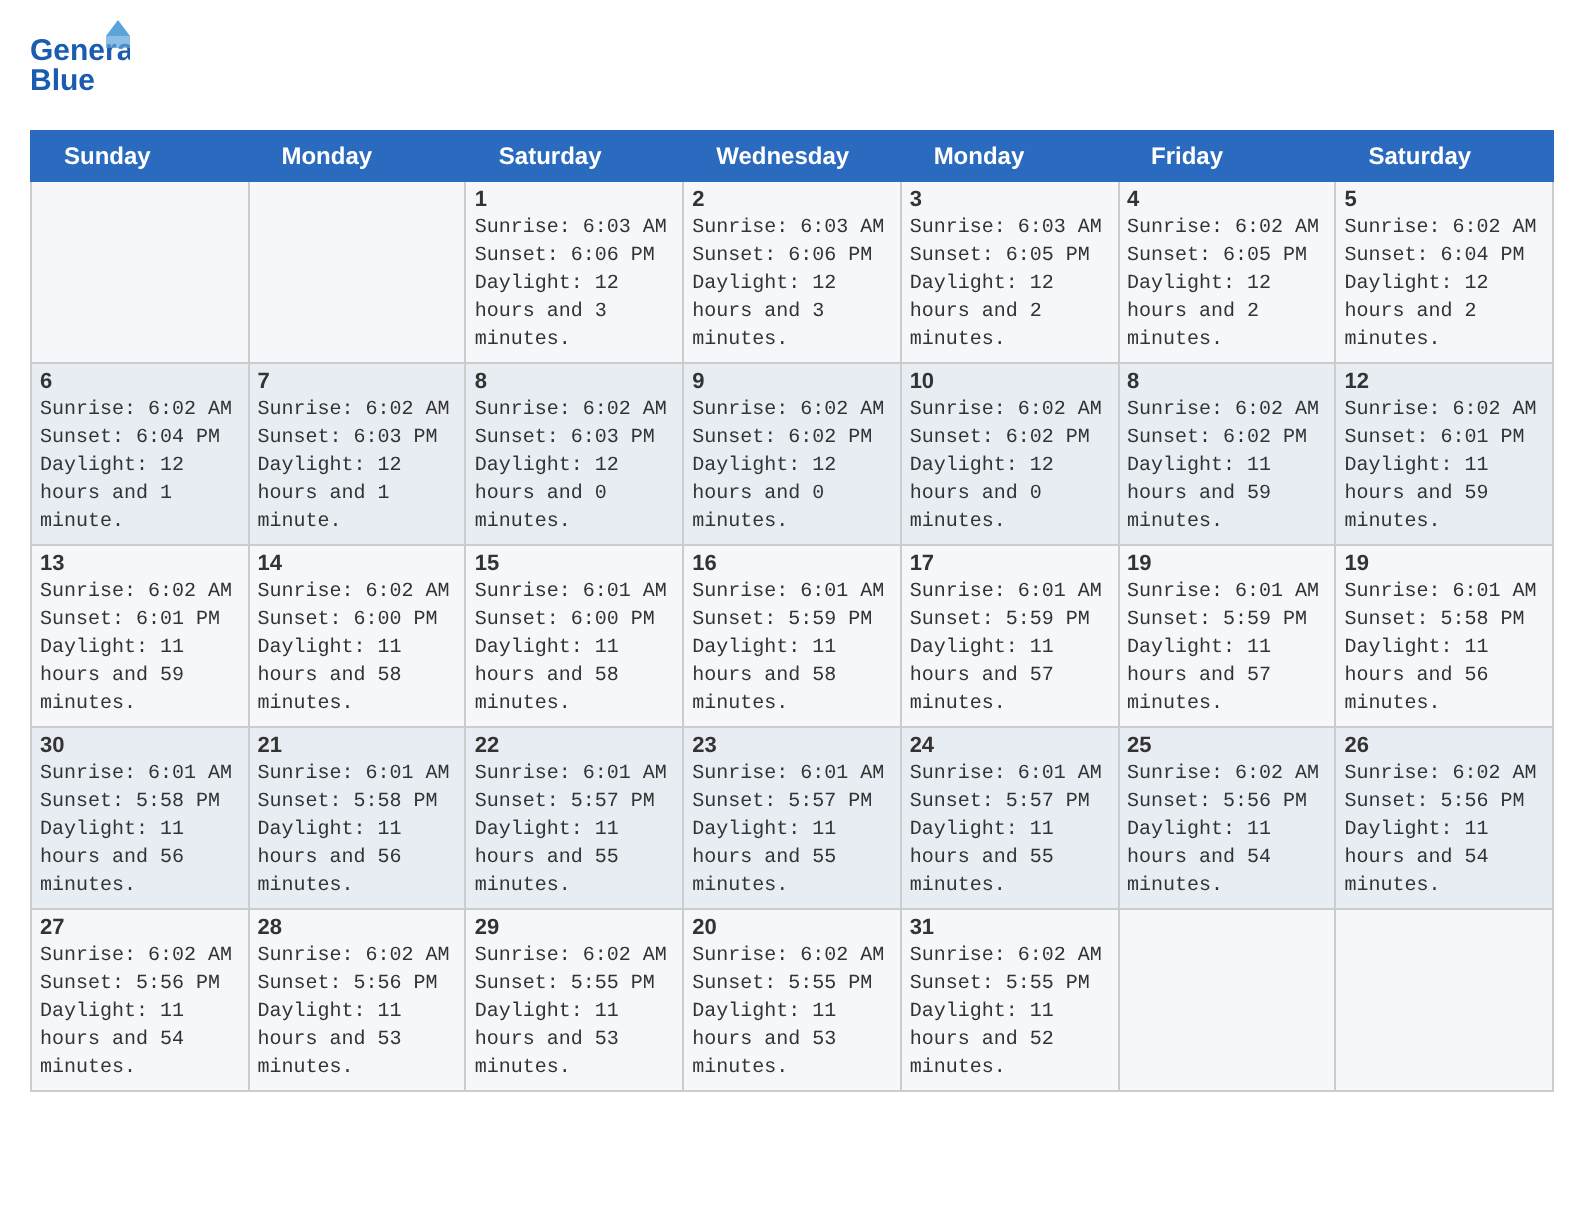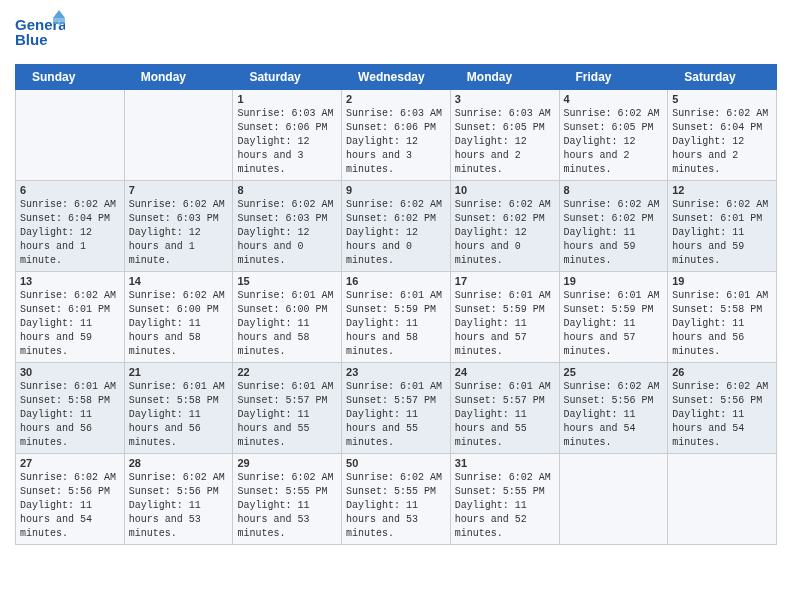--- a/index.html
+++ b/index.html
@@ -288,21 +288,21 @@
 Sunset: 5:56 PM
 Daylight: 11 hours and 53 minutes.</div>
           </td>
           <td>
             <div class="day-number">29</div>
             <div class="day-info" style="white-space: pre-line;">Sunrise: 6:02 AM
 Sunset: 5:55 PM
 Daylight: 11 hours and 53 minutes.</div>
           </td>
           <td>
-            <div class="day-number">50</div>
+            <div class="day-number">20</div>
             <div class="day-info" style="white-space: pre-line;">Sunrise: 6:02 AM
 Sunset: 5:55 PM
 Daylight: 11 hours and 53 minutes.</div>
           </td>
           <td>
             <div class="day-number">31</div>
             <div class="day-info" style="white-space: pre-line;">Sunrise: 6:02 AM
 Sunset: 5:55 PM
 Daylight: 11 hours and 52 minutes.</div>
           </td>

